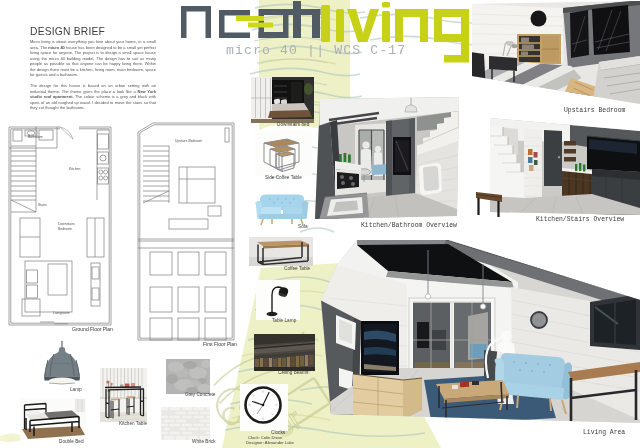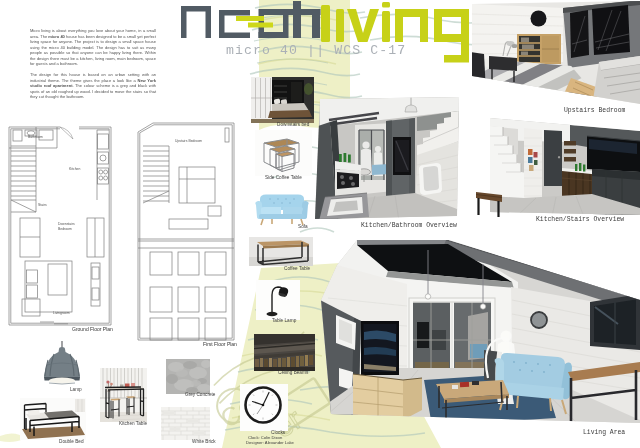--- a/index.html
+++ b/index.html
@@ -57,20 +57,21 @@
 <g stroke="#c3c78f" fill="none" opacity="0.6" transform="rotate(-33 265 400)">
 <circle cx="236" cy="388" r="17" stroke-width="2"></circle>
 <rect x="262" y="408" width="56" height="30" rx="2" stroke-width="2.5"></rect>
 <path d="M230,360 Q260,352 290,362 Q315,370 335,364 M225,378 Q258,370 288,380 Q314,388 336,382" stroke-width="1.6"></path>
 <text x="218" y="404" font-size="26" font-family="Liberation Sans" fill="#bfc488" stroke="none" opacity="0.9">Colin</text>
 <text x="258" y="442" font-size="30" font-family="Liberation Sans" fill="none" stroke="#bfc488" stroke-width="1">er</text>
 </g>
 </svg>
 
 <div class="abs" id="brief" style="left:30px;top:26px;width:126px;color:#525252;">
+<div style="font-size:10.3px;color:#3e3e3e;letter-spacing:0.2px;">DESIGN BRIEF</div>
 <div style="font-size:4.02px;line-height:5.58px;text-align:justify;margin-top:2px;">Micro living is about everything you love about your home, in a small area. The <b>micro 40</b> house has been designed to be a small yet perfect living space for anyone. The project is to design a small space house using the micro 40 building model. The design has to suit as many people as possible so that anyone can be happy living there. Within the design there must be a kitchen, living room, main bedroom, space for guests and a bathroom.</div>
 <div style="font-size:4.02px;line-height:5.58px;text-align:justify;margin-top:5px;">The design for this house is based on an urban setting with an industrial theme. The theme gives the place a look like a <b>New York studio roof apartment</b>. The colour scheme is a grey and black with spots of an old roughed up wood. I decided to move the stairs so that they cut thought the bathroom.</div>
 </div>
 
 <svg class="abs" style="left:0;top:0" width="640" height="70" viewBox="0 0 640 70" id="logo">
 <g fill="#515b64">
 
 <path d="M181,6 h30 v32 h-5.5 v-26.5 h-19 v26.5 h-5.5 z"></path>
 
 <path d="M219,10 h31 v5.5 h-25.5 v17 h25.5 v5.5 h-31 z"></path>

